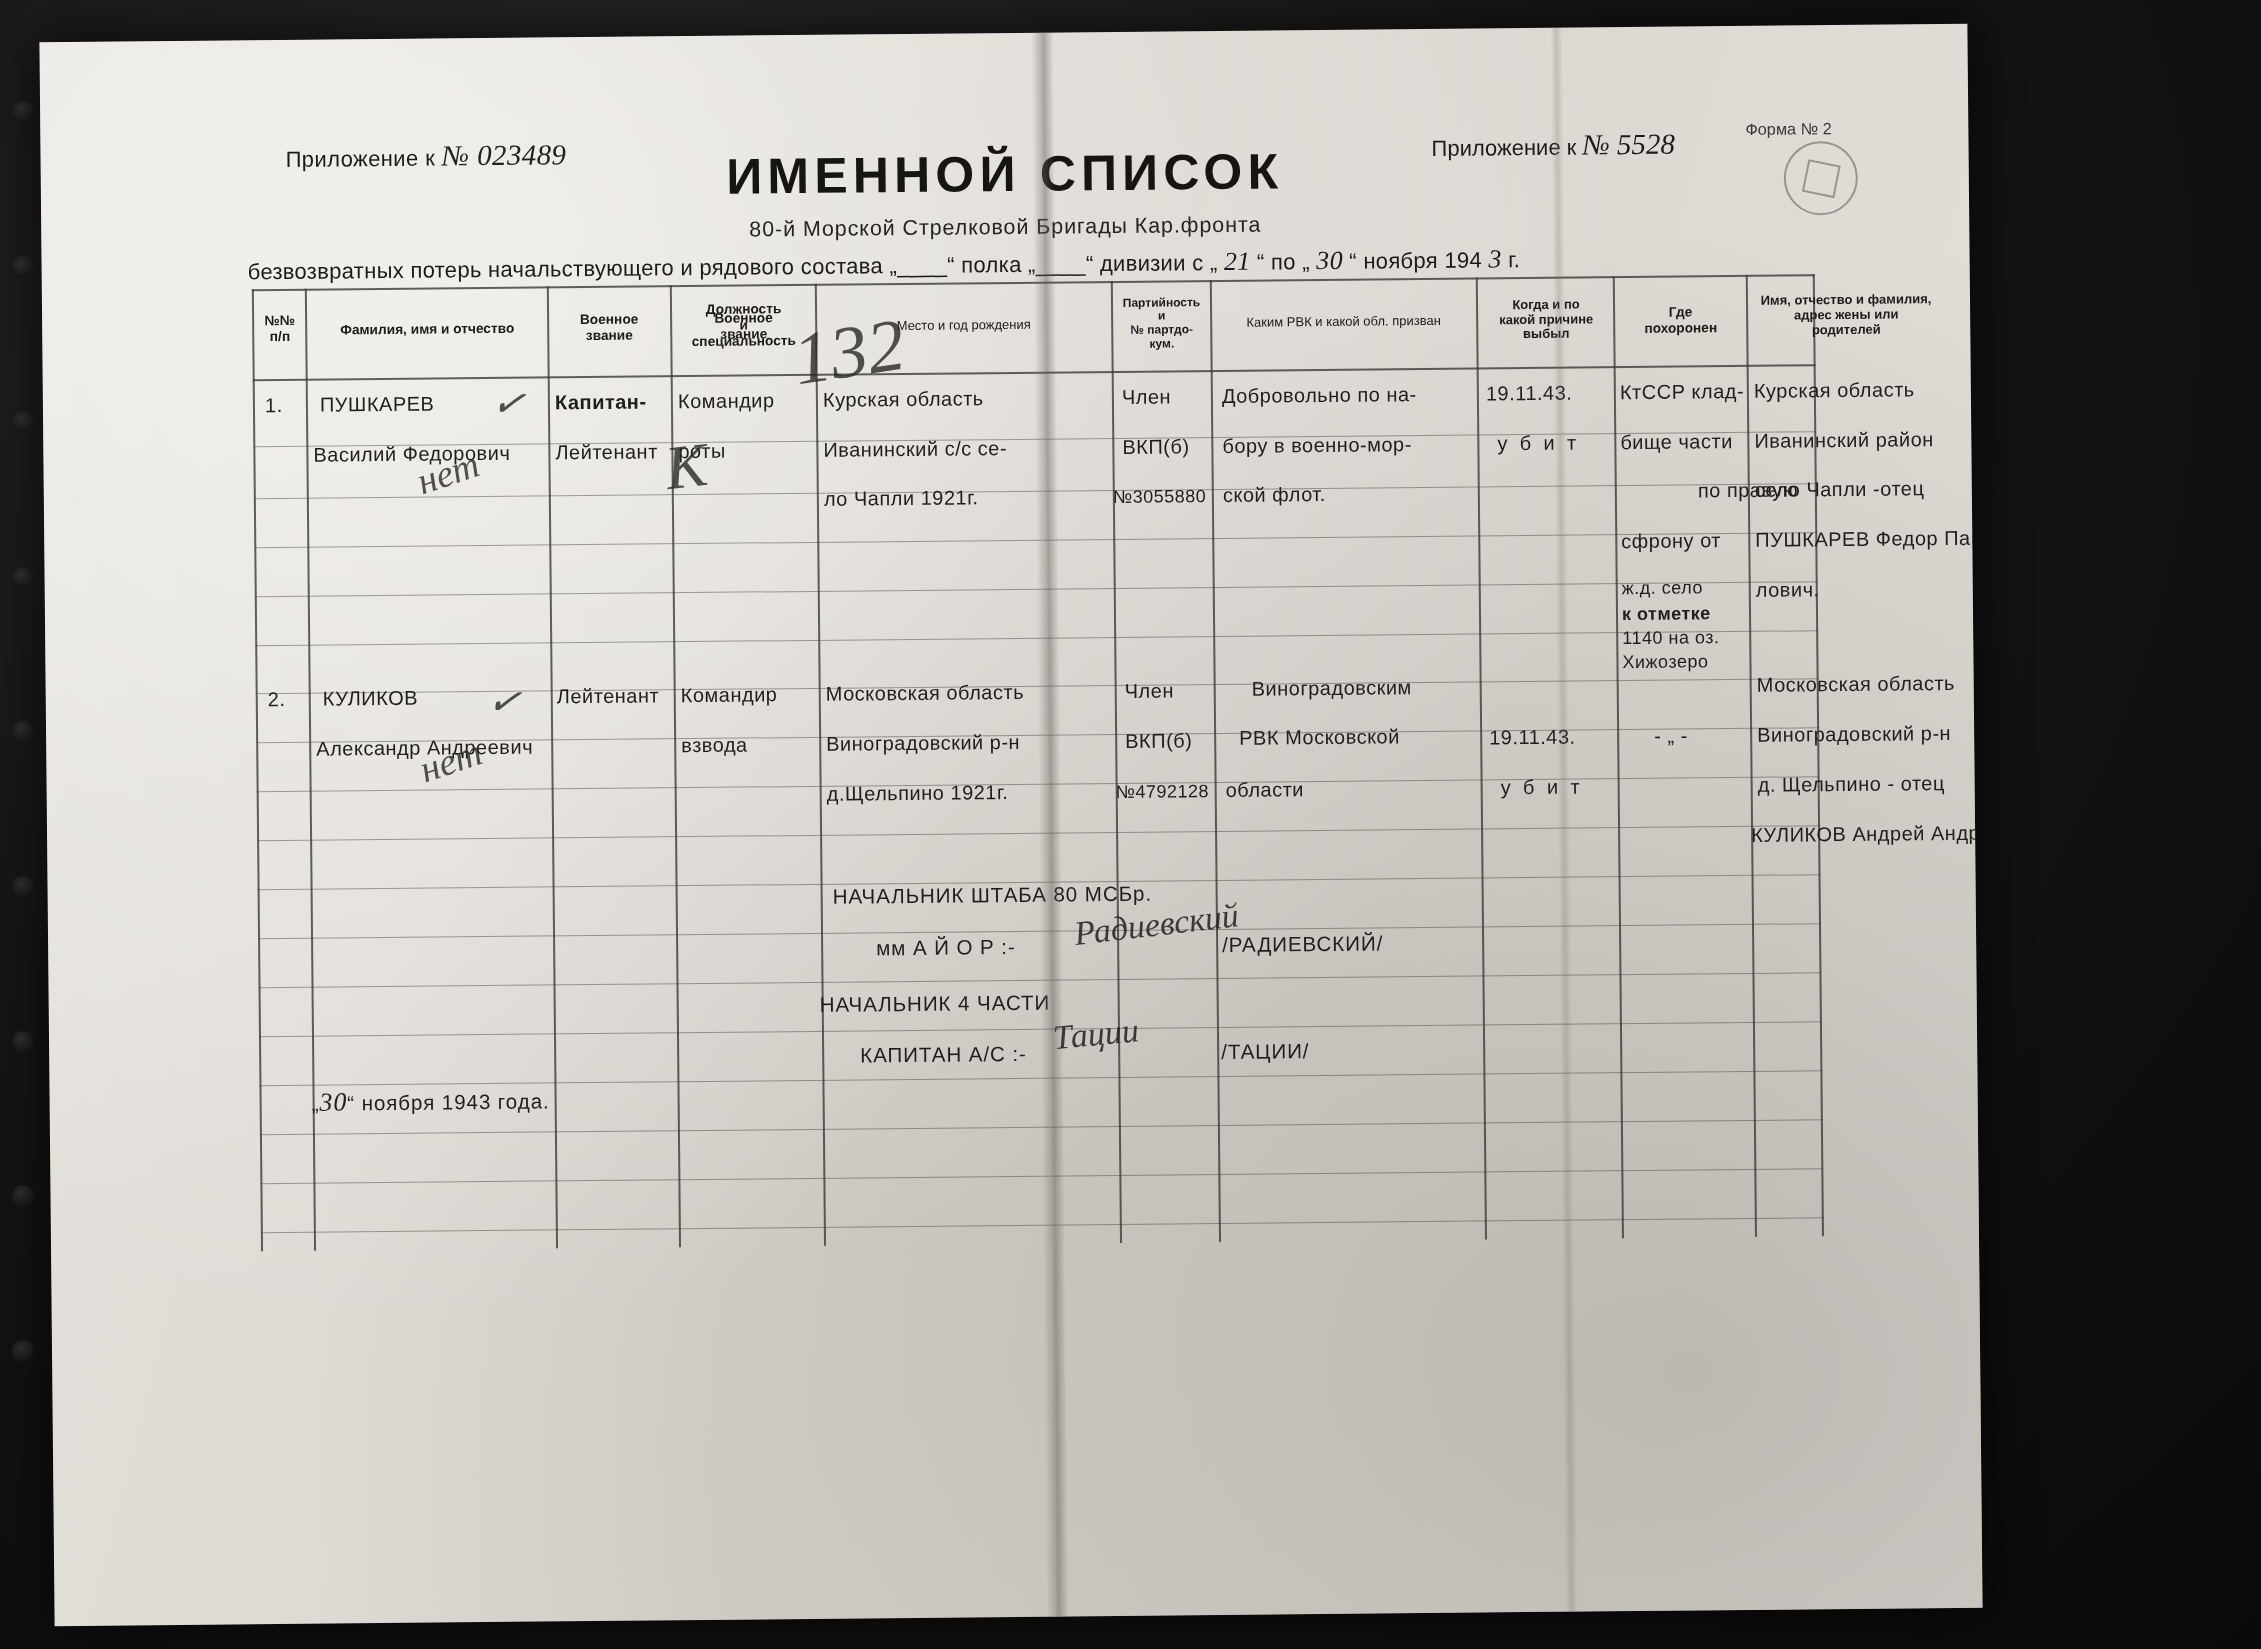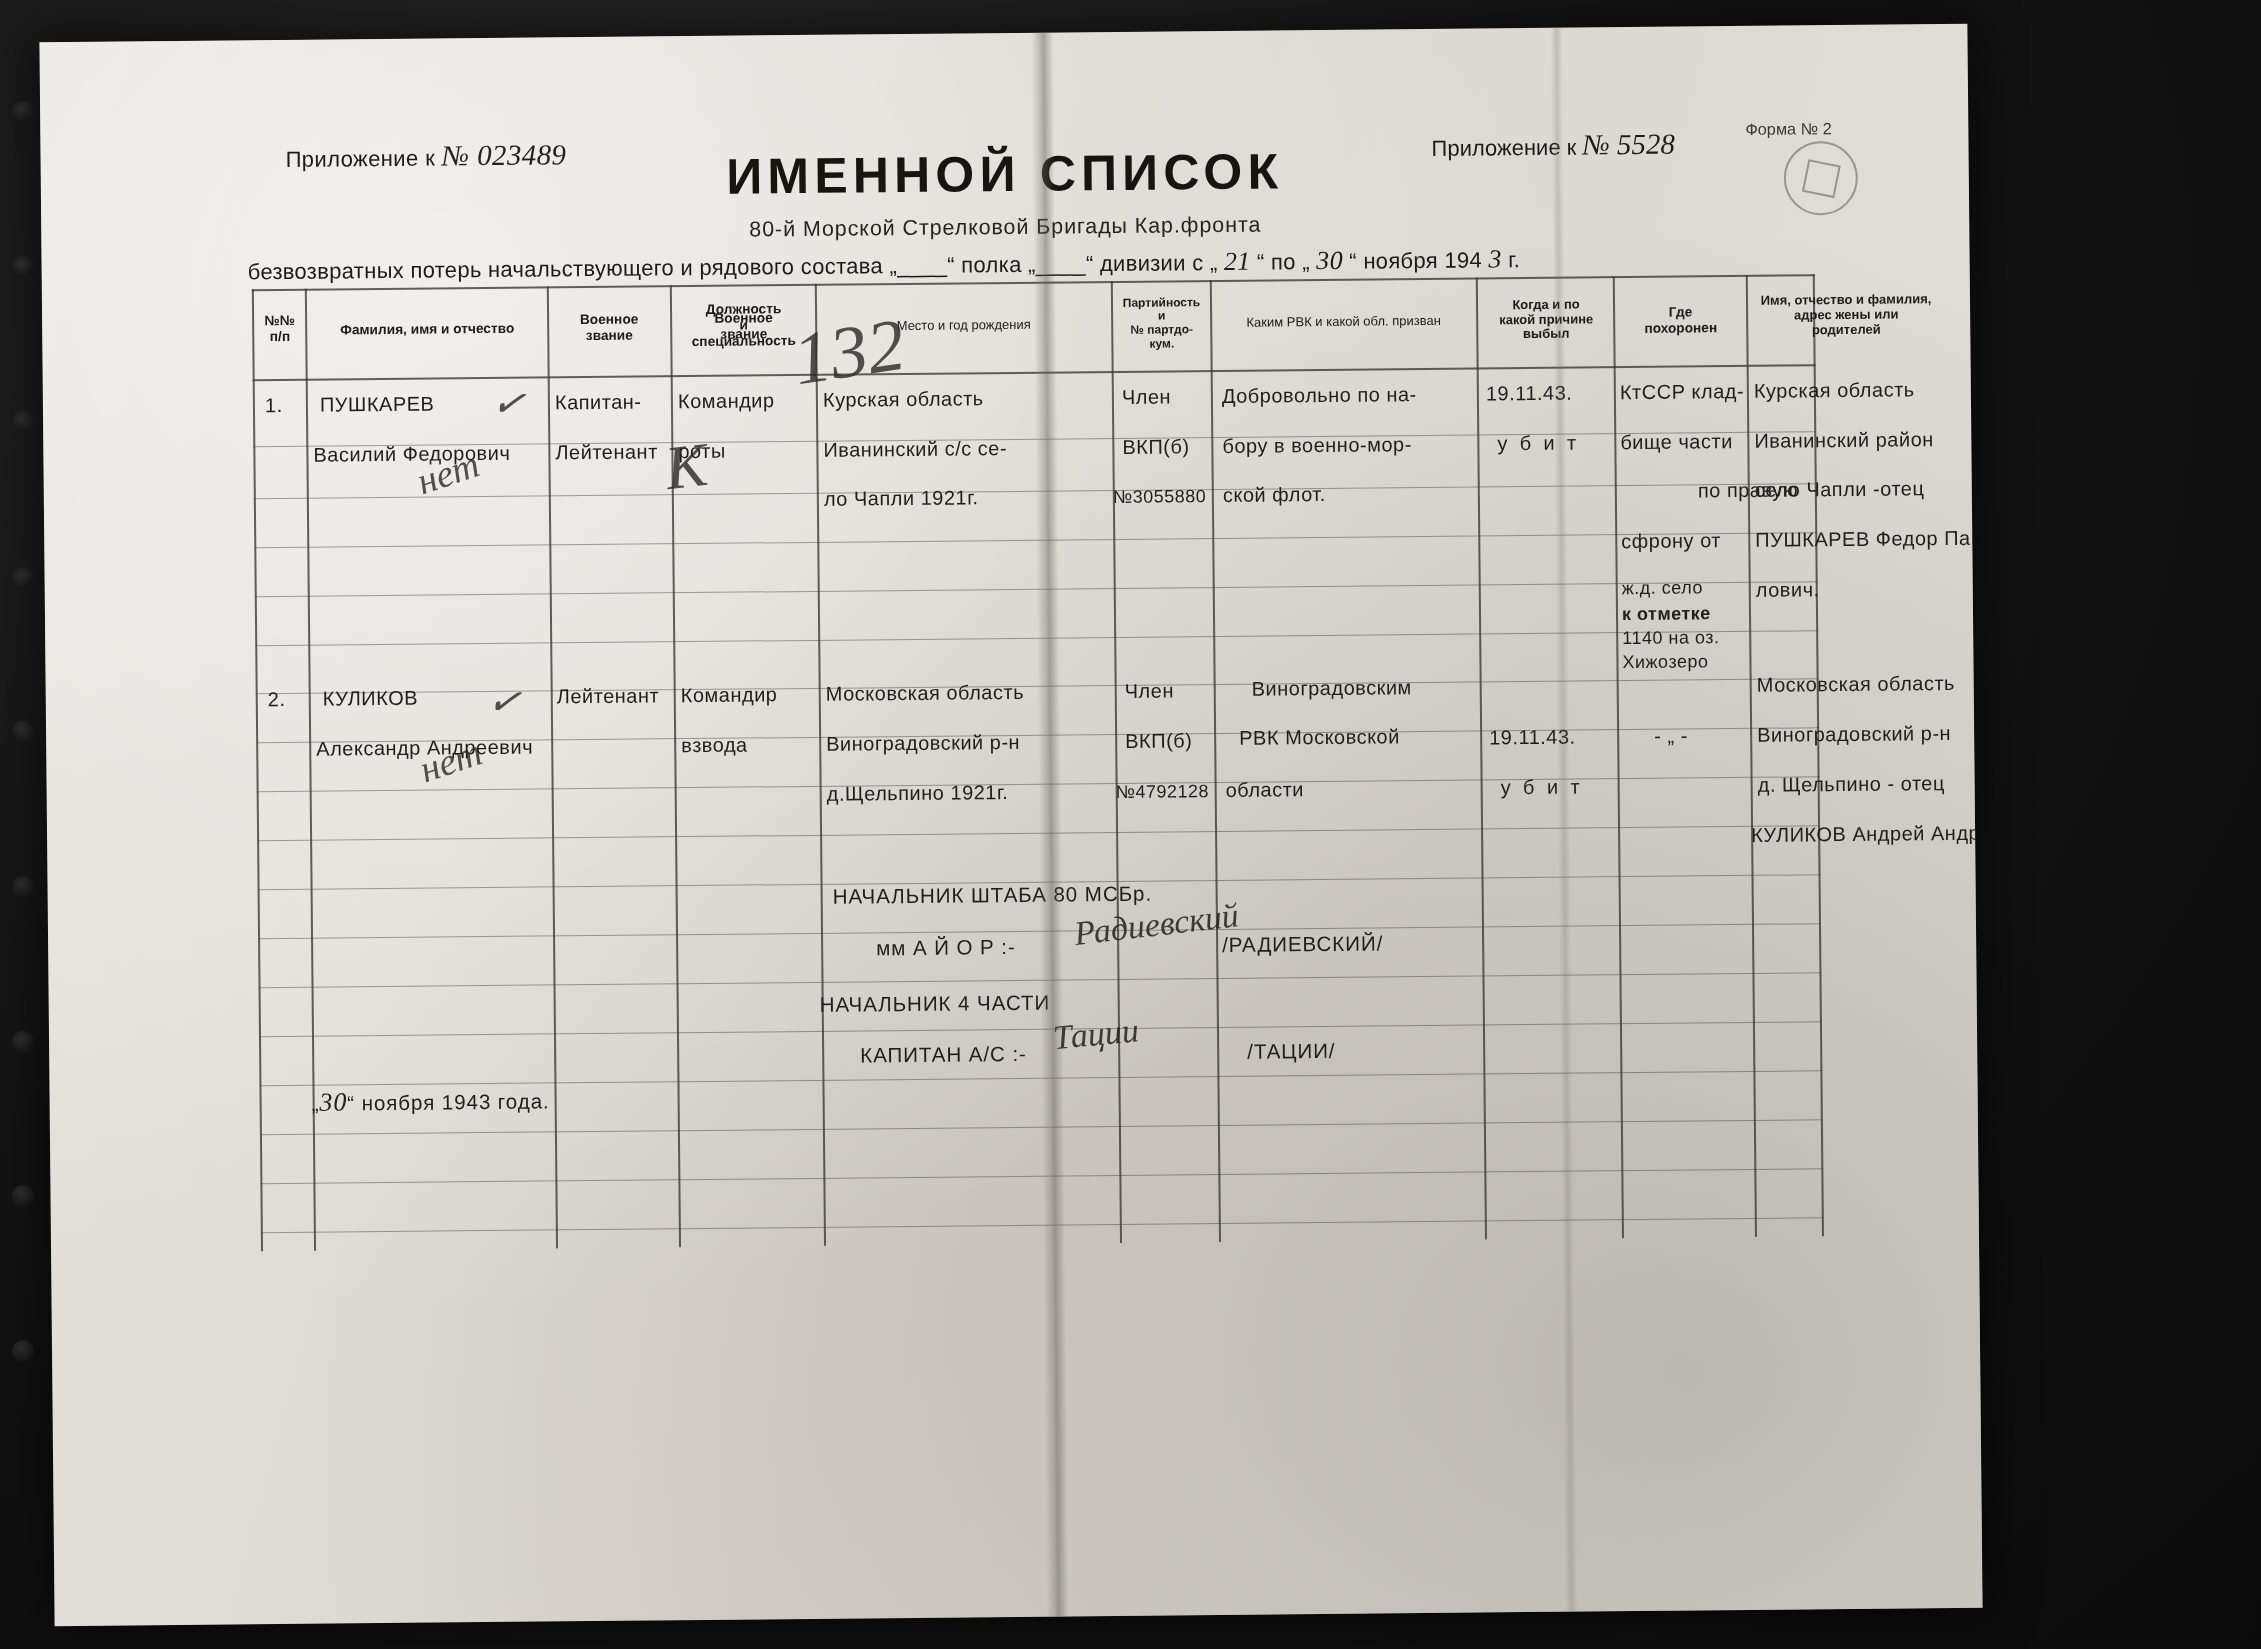--- a/index.html
+++ b/index.html
@@ -168,21 +168,21 @@
       <div class="cellhdr norm" style="left:564px;top:36px;width:295px;">Место и год рождения</div>
       <div class="cellhdr" style="left:861px;top:15.5px;width:97px;font-size:12px;">Партийность<br>и<br>№ партдо-<br>кум.</div>
       <div class="cellhdr norm" style="left:959px;top:36px;width:265px;">Каким РВК и какой обл. призван</div>
       <div class="cellhdr" style="left:1226px;top:20.6px;width:136px;font-size:13px;">Когда и по<br>какой причине<br>выбыл</div>
       <div class="cellhdr" style="left:1363px;top:29px;width:131px;">Где<br>похоронен</div>
       <div class="cellhdr" style="left:1496px;top:19px;width:196px;font-size:13px;">Имя, отчество и фамилия,<br>адрес жены или<br>родителей</div>
 
       <div class="row-txt" style="left:12px;top:105px;">1.</div>
       <div class="row-txt" style="left:67px;top:105px;">ПУШКАРЕВ</div>
       <div class="row-txt" style="left:60px;top:155px;">Василий Федорович</div>
-      <div class="row-txt" style="left:302px;top:105px;">Капитан-</div>
+      <div class="row-txt" style="left:302px;top:105px;font-weight:bold;">Капитан-</div>
       <div class="row-txt" style="left:302px;top:155px;">Лейтенант</div>
       <div class="row-txt" style="left:425px;top:105px;">Командир</div>
       <div class="row-txt" style="left:425px;top:155px;">роты</div>
       <div class="row-txt" style="left:570px;top:105px;">Курская область</div>
       <div class="row-txt" style="left:570px;top:155px;">Иванинский с/с се-</div>
       <div class="row-txt" style="left:570px;top:204px;">ло Чапли 1921г.</div>
       <div class="row-txt" style="left:869px;top:105px;">Член</div>
       <div class="row-txt" style="left:869px;top:155px;">ВКП(б)</div>
       <div class="row-txt sm" style="left:859px;top:206px;">№3055880</div>
       <div class="row-txt" style="left:969px;top:105px;">Добровольно по на-</div>
@@ -228,21 +228,21 @@
       <div class="row-txt" style="left:1494px;top:549px;">КУЛИКОВ Андрей Андреев.</div>
 
       <div class="footblock" style="left:575px;top:601px;">НАЧАЛЬНИК ШТАБА 80 МСБр.</div>
       <div class="footblock" style="left:618px;top:653px;">мм А Й О Р :-</div>
       <div class="sig" style="left:816px;top:625px;font-size:34px;transform:rotate(-6deg);">Радиевский</div>
       <div class="footblock" style="left:964px;top:653px;">/РАДИЕВСКИЙ/</div>
 
       <div class="footblock" style="left:561px;top:709px;">НАЧАЛЬНИК 4 ЧАСТИ</div>
       <div class="footblock" style="left:601px;top:760px;">КАПИТАН А/С :-</div>
       <div class="sig" style="left:794px;top:734px;font-size:34px;transform:rotate(-5deg);">Тации</div>
-      <div class="footblock" style="left:988px;top:760px;text-align:center;">/ТАЦИИ/</div>
+      <div class="footblock" style="left:962px;top:760px;text-align:center;">/ТАЦИИ/</div>
 
       <div class="footblock" style="left:52px;top:799px;">
         <span>„</span><span style="font-family:'Liberation Serif',serif;font-style:italic;font-size:26px;">30</span><span>“</span>
         <span>ноября 1943 года.</span>
       </div>
 
       <div class="scrawl" style="left:541px;top:26px;font-size:74px;transform:rotate(-8deg);">132</div>
       <div class="scrawl" style="left:163px;top:163px;font-size:38px;transform:rotate(-18deg);">нет</div>
       <div class="scrawl" style="left:163px;top:451px;font-size:38px;transform:rotate(-18deg);">нет</div>
       <div class="scrawl" style="left:239px;top:93px;font-size:40px;transform:rotate(10deg);">✓</div>

